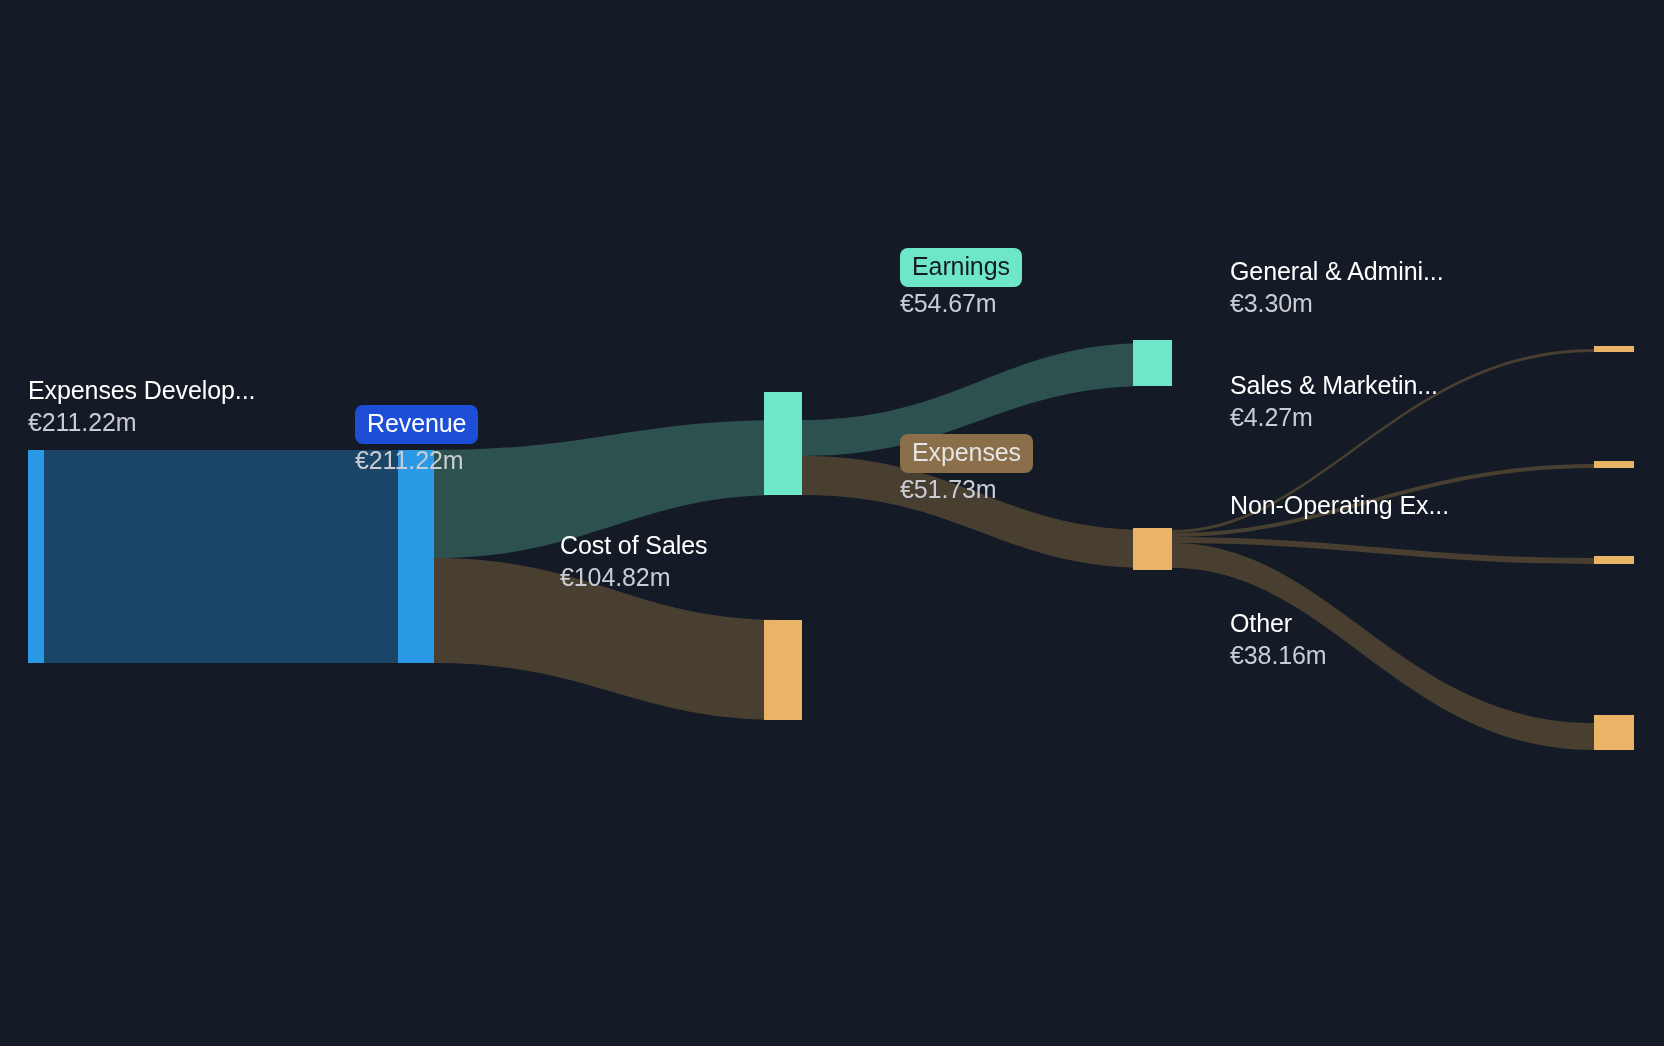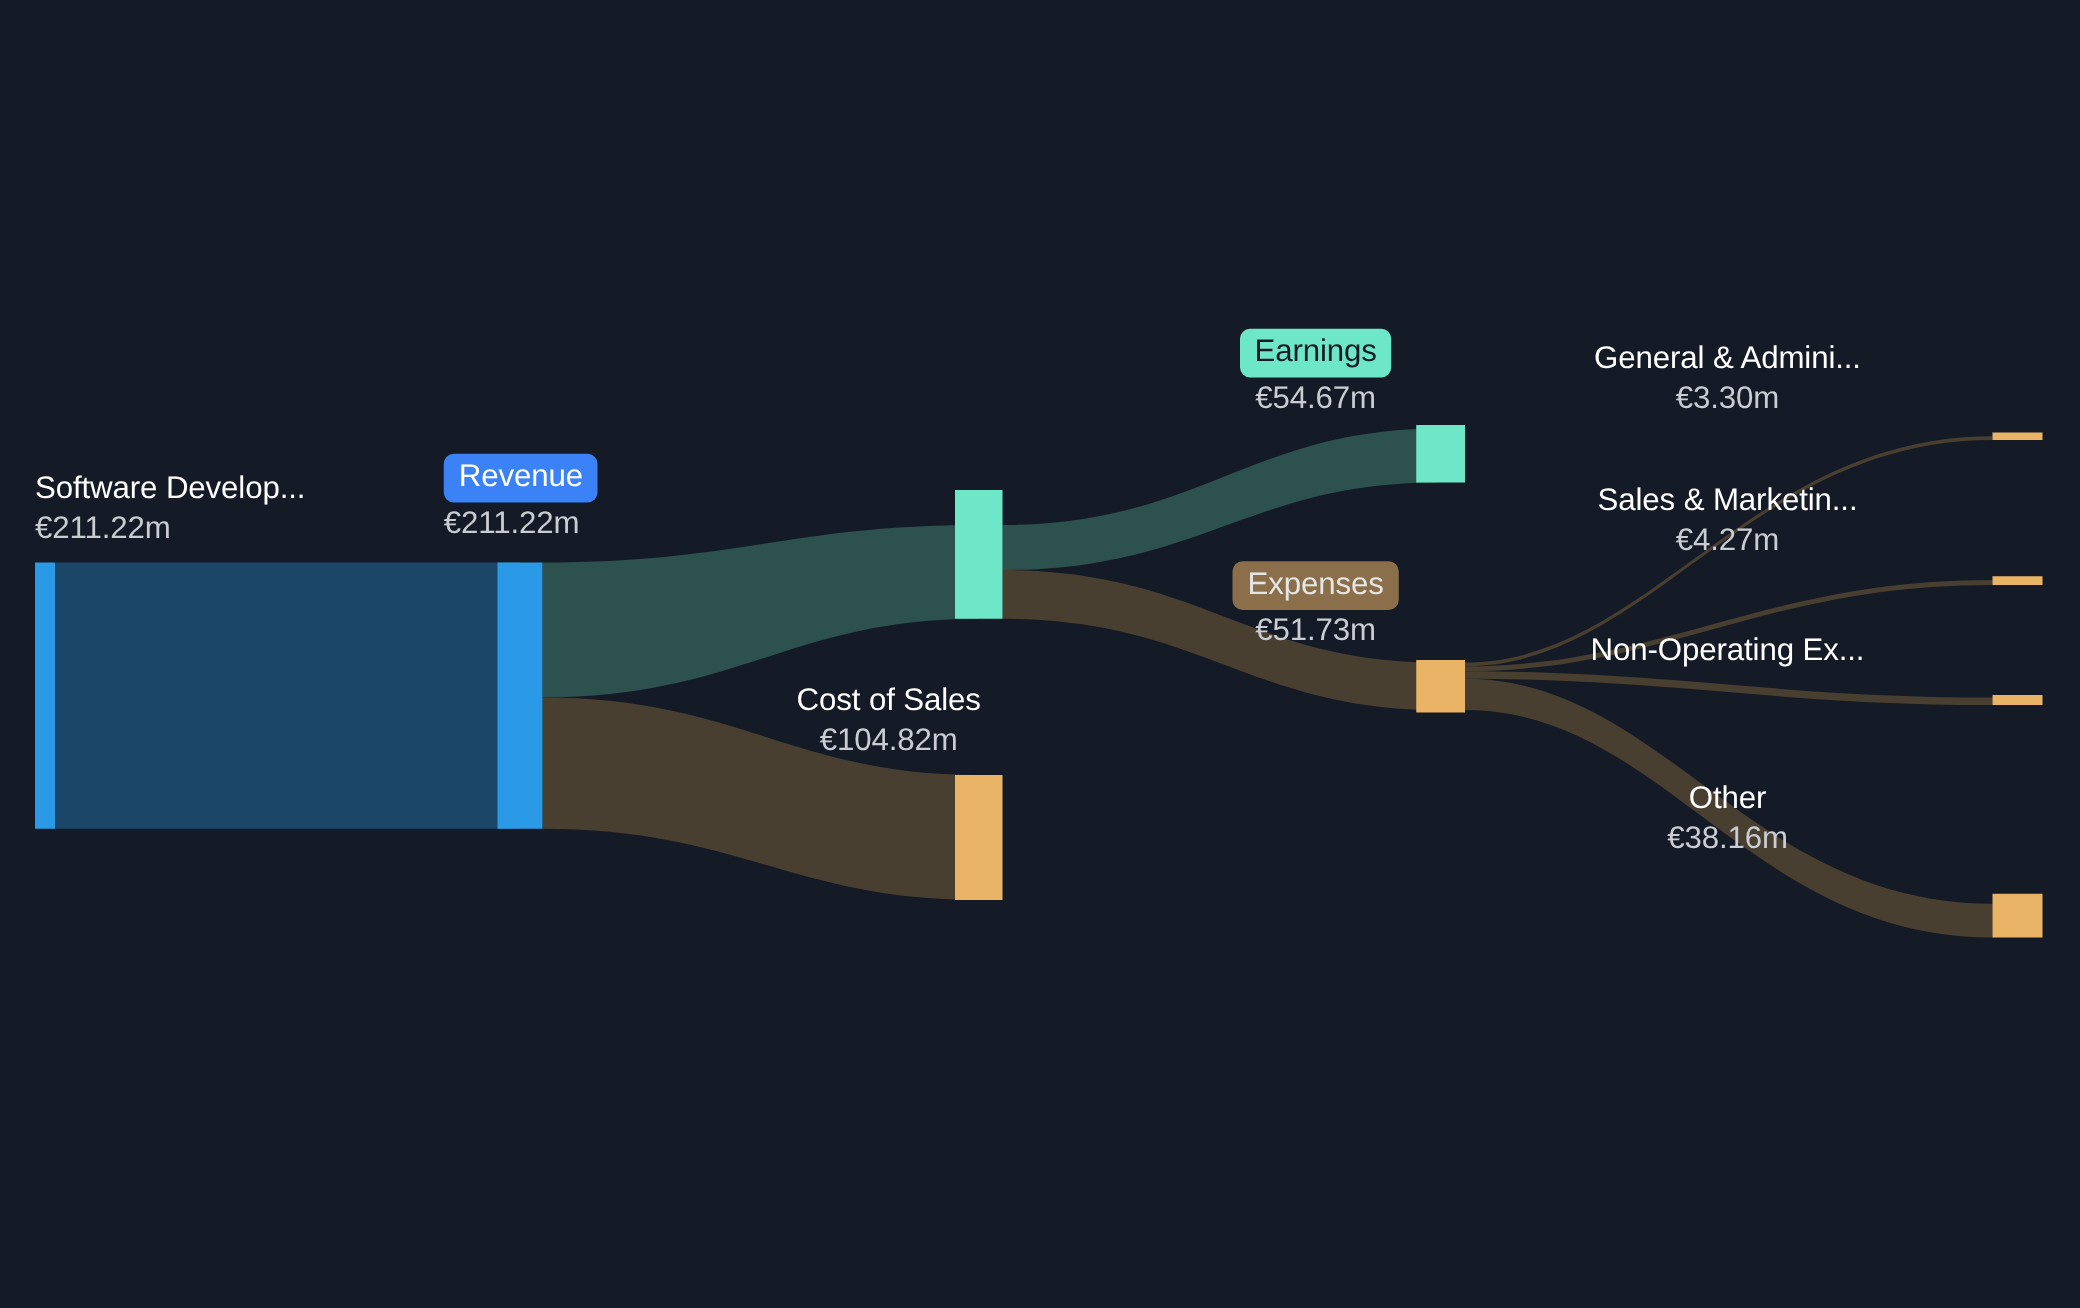--- a/index.html
+++ b/index.html
@@ -33,21 +33,21 @@
     line-height: 31px;
     white-space: nowrap;
     letter-spacing: -0.1px;
   }
   .lbl .val {
     display: block;
     color: #c9cdd3;
     font-size: 25px;
     line-height: 32px;
   }
-  .lbl.right-al { text-align: center; margin-top: 15px; }
+  .lbl.right-al { text-align: left; }
   .pill {
     display: inline-block;
     border-radius: 8px;
     padding: 3px 12px 6px 12px;
     font-size: 25px;
     line-height: 30px;
     color: #ffffff;
   }
   .pill.earn { background: #6ee7c8; color: #141b26; }
   .pill.exp  { background: #8a6f4a; color: #e5e5e5; }
@@ -121,26 +121,26 @@
 
       <rect x="1594" y="461" width="40" height="7" fill="#eab466"></rect>
 
       <rect x="1594" y="556" width="40" height="8" fill="#eab466"></rect>
 
       <rect x="1594" y="715" width="40" height="35" fill="#eab466"></rect>
     </g>
   </svg>
 
   <div class="lbl" style="left:28px; top:375px;">
-    <span>Software Develop...</span>
+    <span>Expenses Develop...</span>
     <span class="val">€211.22m</span>
   </div>
 
   <div class="lbl" style="left:355px; top:363px;">
-    <span class="pill" style="background:#3b82f6;color:#ffffff;">Revenue</span>
+    <span class="pill" style="background:#1d4ed8;color:#ffffff;margin-top:42px;">Revenue</span>
     <span class="val">€211.22m</span>
   </div>
 
 
   <div class="lbl right-al" style="left:560px; top:530px; width:302px;">
     <span>Cost of Sales</span>
     <span class="val">€104.82m</span>
   </div>
 
   <div class="lbl right-al" style="left:900px; top:248px; width:305px;">

